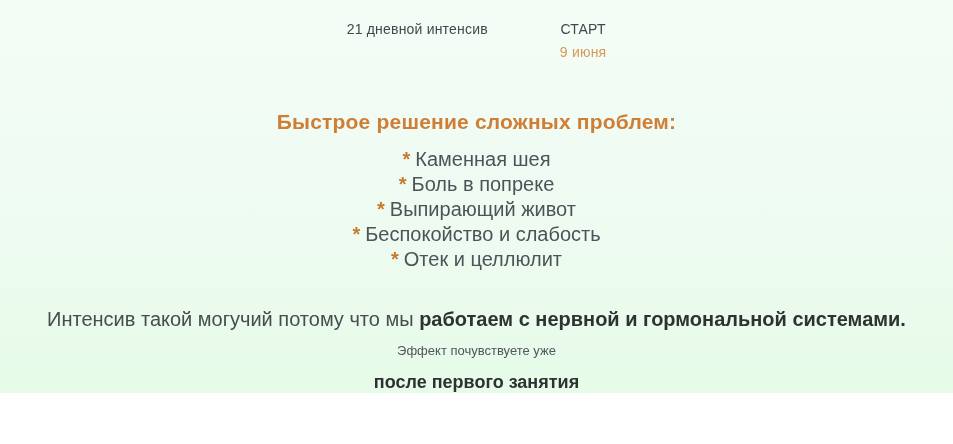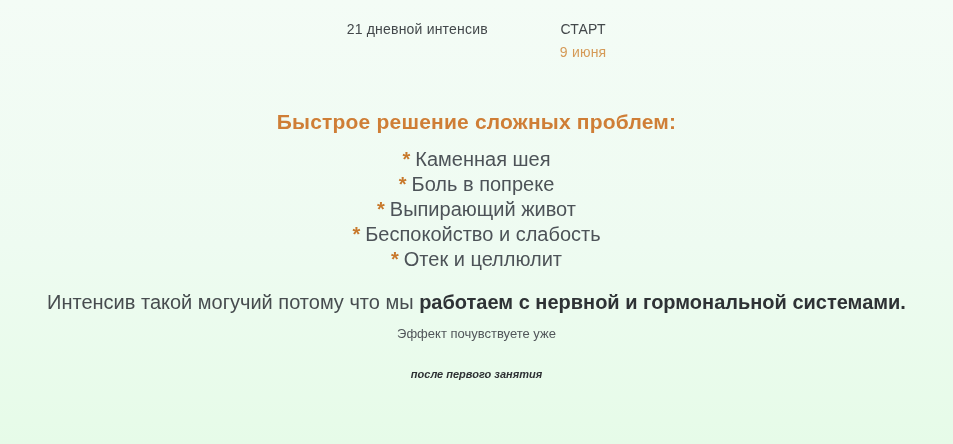--- a/index.html
+++ b/index.html
@@ -3,21 +3,21 @@
 <meta charset="utf-8">
 <style>
   * { margin: 0; padding: 0; box-sizing: border-box; }
   html, body { width: 953px; height: 444px; overflow: hidden; }
   body {
     font-family: "Liberation Sans", "DejaVu Sans", sans-serif;
     background: #ffffff;
   }
   .hero {
     width: 953px;
-    height: 444px;
+    height: 393px;
     background: linear-gradient(180deg, #f4fcf6 0%, #eefbf1 55%, #e6fbe8 100%);
     display: flex;
     flex-direction: column;
     align-items: center;
     text-align: center;
     padding-top: 20px;
   }
   .meta-row {
     display: flex;
     align-items: baseline;
@@ -52,43 +52,42 @@
     line-height: 25px;
     color: #4d5358;
   }
   .problems-list li { white-space: nowrap; }
   .star {
     color: #c8792c;
     font-weight: 700;
     margin-right: 5px;
   }
   .statement {
-    margin-top: 18px;
+    margin-top: 35px;
     font-size: 20px;
     line-height: 24px;
     color: #474c4f;
     white-space: nowrap;
   }
   .statement strong {
     color: #2e3235;
     font-weight: 700;
   }
   .footnote {
     margin-top: 12px;
     font-size: 13px;
     line-height: 16px;
     color: #51565a;
   }
   .footnote-bold {
-    margin-top: 24px;
-    font-size: 11px;
+    margin-top: 15px;
+    font-size: 18px;
     line-height: 16px;
     font-weight: 700;
     color: #2e3134;
-    font-style: italic;
   }
 </style>
 </head>
 <body>
 
 <div class="hero">
 
   <div class="meta-row">
     <span class="meta-program">21 дневной интенсив</span>
     <span class="meta-start">

